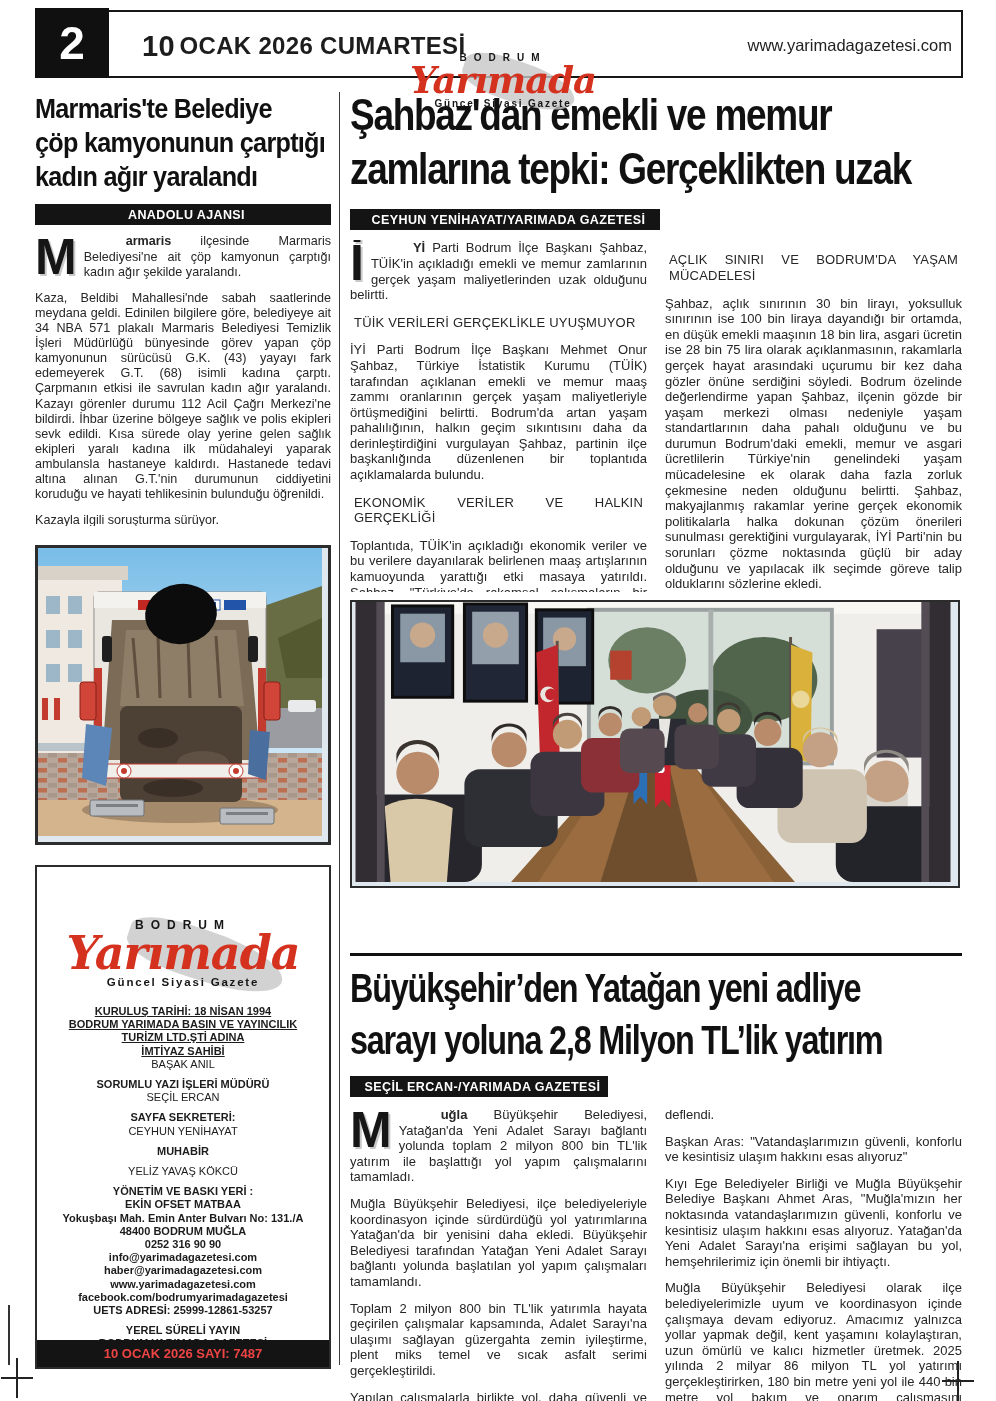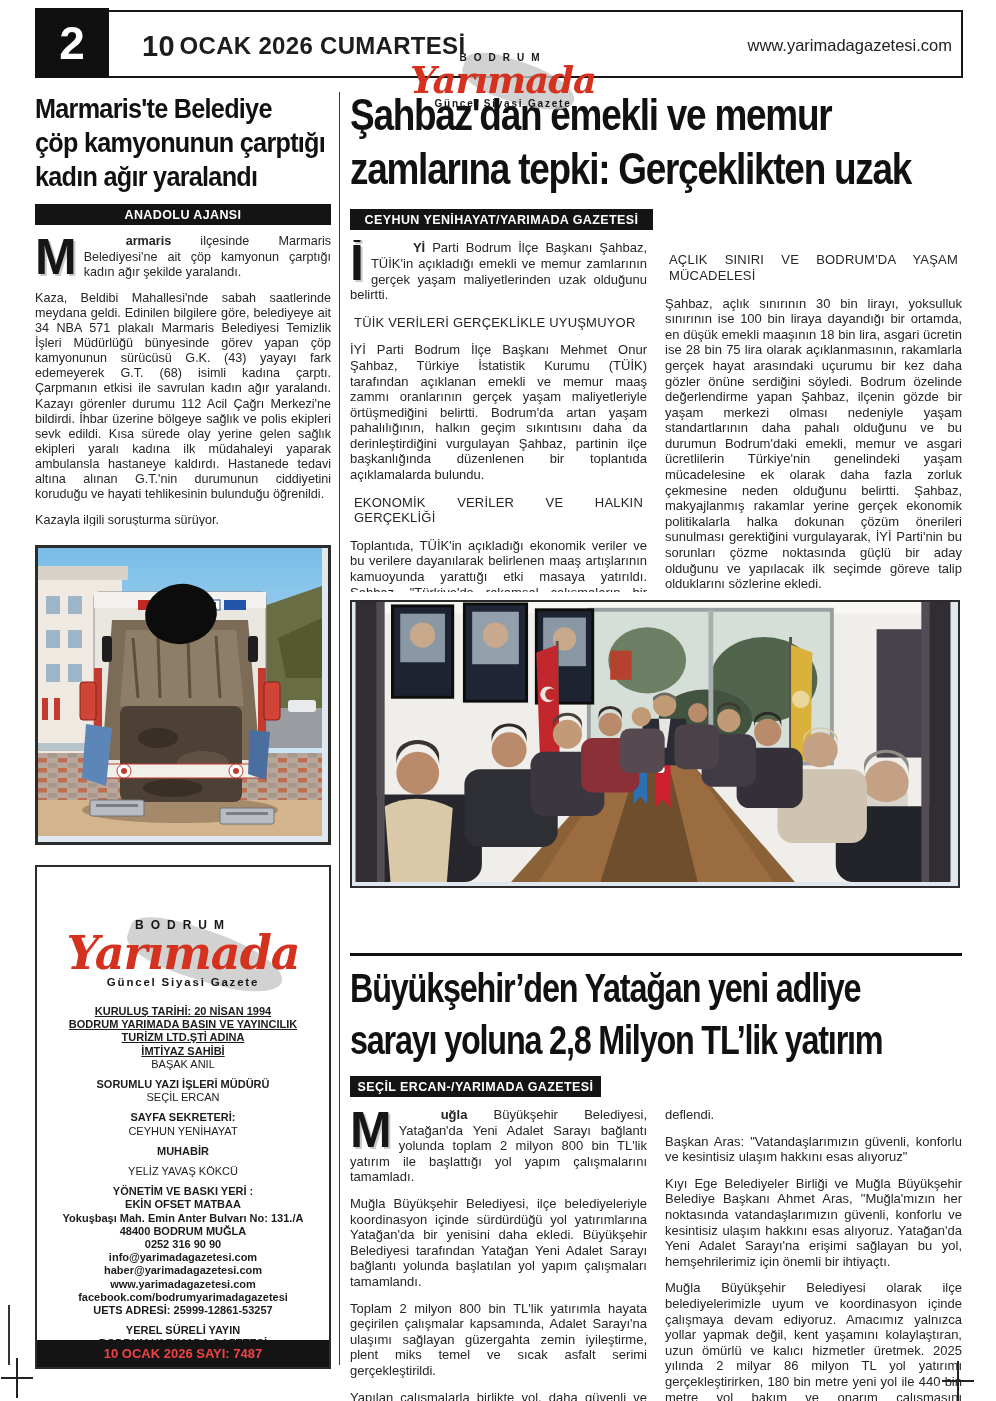--- a/index.html
+++ b/index.html
@@ -18,21 +18,21 @@
   .logo-blob{position:absolute;left:30%;top:18%;width:55%;height:72%;background:#c7c7c7;border-radius:40% 60% 55% 45%;
              transform:rotate(18deg);opacity:.8;z-index:-1;}
   .logo-city{font-size:10px;font-weight:bold;letter-spacing:7px;color:#161616;}
   .logo-name{font-family:"DejaVu Serif",serif;font-style:italic;font-weight:bold;color:#d5311f;
              font-size:37px;line-height:.95;letter-spacing:-1px;}
   .logo-tag{font-size:10px;font-weight:bold;letter-spacing:1.8px;color:#161616;}
   .header-site{position:absolute;right:44px;top:36px;font-size:16.5px;color:#222;}
 
   
   .kicker{background:#141414;color:#fff;text-align:center;font-weight:bold;font-size:12.5px;
-          padding:4px 0 3px 0;letter-spacing:.4px;}
+          padding:4px 0 3px 7px;letter-spacing:.4px;}
   .body{font-size:13px;line-height:1.2;text-align:justify;color:#262626;}
   .body p{margin:0 0 11px 0;}
   .dcap{float:left;font-weight:bold;font-size:50px;line-height:40px;margin:3px 7px 0 0;color:#161616;
         text-shadow:2px 2px 0 #c9c9c9;}
   .lead-bold{font-weight:bold;margin-left:42px;}
   .subhead{margin:12px 4px;letter-spacing:.2px;}
   .hl-line{font-weight:bold;white-space:nowrap;transform-origin:left center;color:#111;}
 
   
   .art-left{position:absolute;left:35px;top:92px;width:296px;}
@@ -200,21 +200,21 @@
   </div>
 
   <div class="masthead">
     <div class="logo logo-mast">
       <div class="logo-blob"></div>
       <div class="logo-city">BODRUM</div>
       <div class="logo-name">Yarımada</div>
       <div class="logo-tag">Güncel Siyasi Gazete</div>
     </div>
     <div class="mast-lines">
-      <div class="mh mh-bu">KURULUŞ TARİHİ: 20 NİSAN 1994</div>
+      <div class="mh mh-bu">KURULUŞ TARİHİ: 18 NİSAN 1994</div>
       <div class="mh mh-bu">BODRUM YARIMADA BASIN VE YAYINCILIK</div>
       <div class="mh mh-bu">TURİZM LTD.ŞTİ ADINA</div>
       <div class="mh mh-bu">İMTİYAZ SAHİBİ</div>
       <div class="mh mh-r">BAŞAK ANIL</div>
       <div class="mh mh-b mh-gap">SORUMLU YAZI İŞLERİ MÜDÜRÜ</div>
       <div class="mh mh-r">SEÇİL ERCAN</div>
       <div class="mh mh-b mh-gap">SAYFA SEKRETERİ:</div>
       <div class="mh mh-r">CEYHUN YENİHAYAT</div>
       <div class="mh mh-b mh-gap">MUHABİR</div>
       <div class="mh mh-r mh-gap">YELİZ YAVAŞ KÖKCÜ</div>

